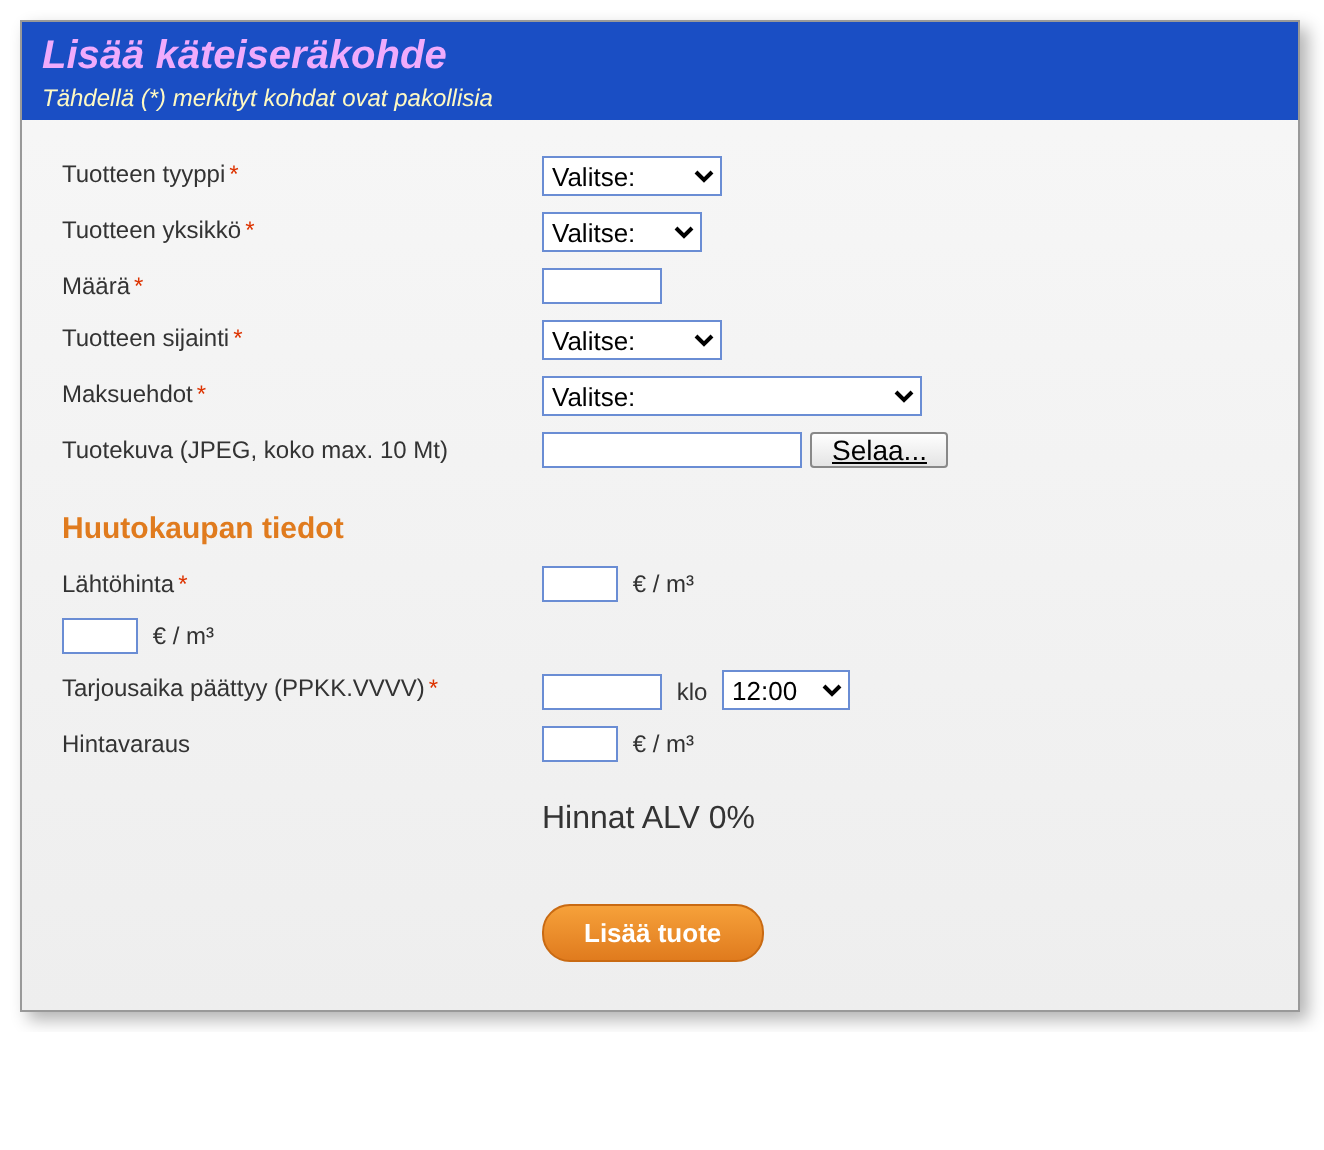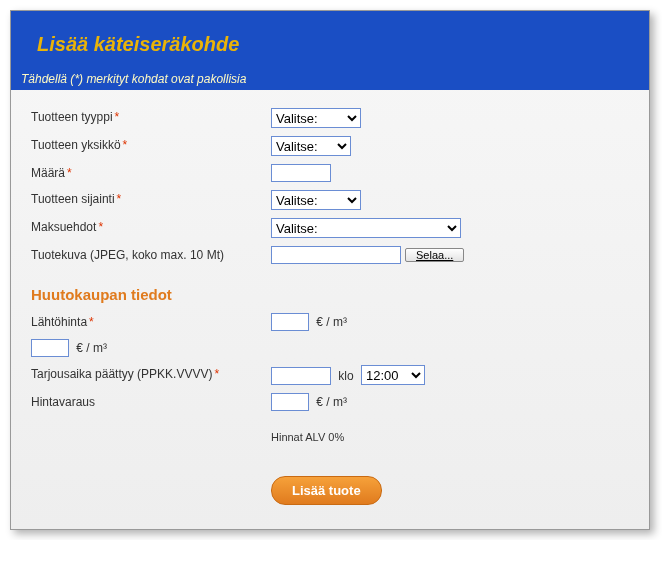--- a/index.html
+++ b/index.html
@@ -15,25 +15,25 @@
     border: 1px solid #999;
     box-shadow: 4px 4px 8px rgba(0,0,0,0.3);
     background: linear-gradient(to bottom, #f7f7f7 0%, #eeeeee 100%);
   }
   .header {
     background: #1a4ec4;
     color: #fff;
     padding: 6px 10px 4px 10px;
   }
   .header h1 {
-    margin: 16px;
+    margin: 0;
     font-size: 20px;
     font-weight: bold;
     font-style: italic;
-    color: #eab308;
+    color: #f0abfc;
   }
   .header .subtitle {
     font-style: italic;
     font-size: 12px;
     color: #fef9c3;
     margin-top: 2px;
   }
   .form-body {
     padding: 18px 20px 24px 20px;
   }
@@ -79,37 +79,37 @@
     font-size: 12px;
   }
   .file-row {
     display: flex;
     align-items: center;
     gap: 4px;
   }
   .btn-browse {
     border: 1px solid #888;
     background: linear-gradient(to bottom,#fefefe,#e4e4e4);
-    font-size: 11px;
+    font-size: 14px;
     padding: 0 10px;
     border-radius: 2px;
     cursor: pointer;
     text-decoration: underline;
   }
   h2.section {
     color: #e07b1e;
     font-size: 15px;
     margin: 22px 0 10px 0;
     font-weight: bold;
   }
   .unit { margin-left: 4px; color: #333; margin-top: 22px; }
   .note {
     margin-left: 240px;
     color: #333;
-    font-size: 11px;
+    font-size: 16px;
     margin-top: 20px;
   }
   .submit-row {
     margin-top: 18px;
     margin-left: 240px;
   }
   .btn-submit {
     background: linear-gradient(to bottom,#f6a13a,#e07b1e);
     border: 1px solid #c96a12;
     color: #fff;

